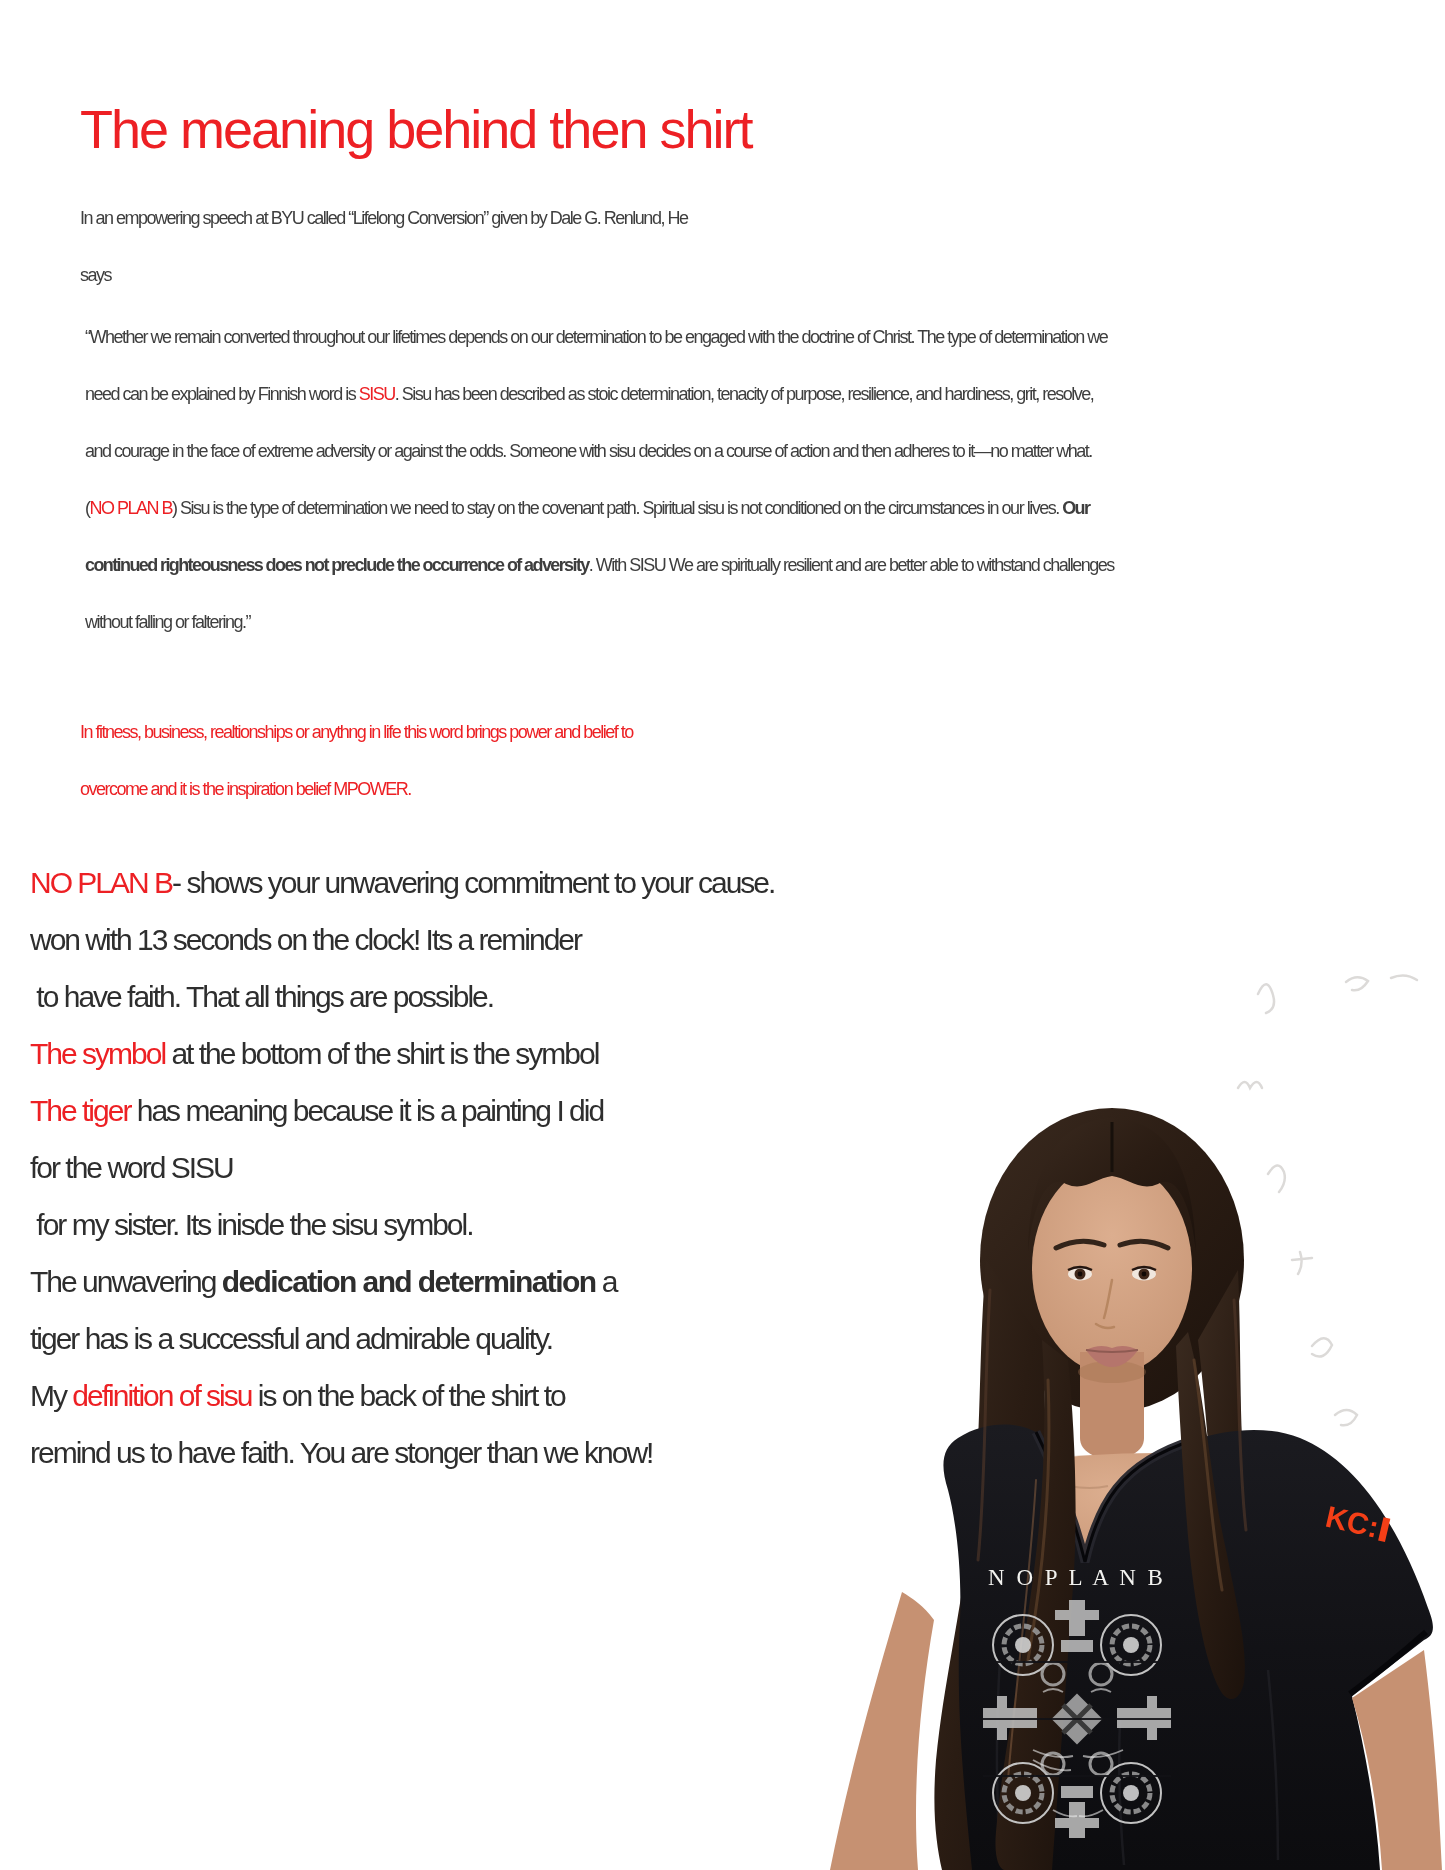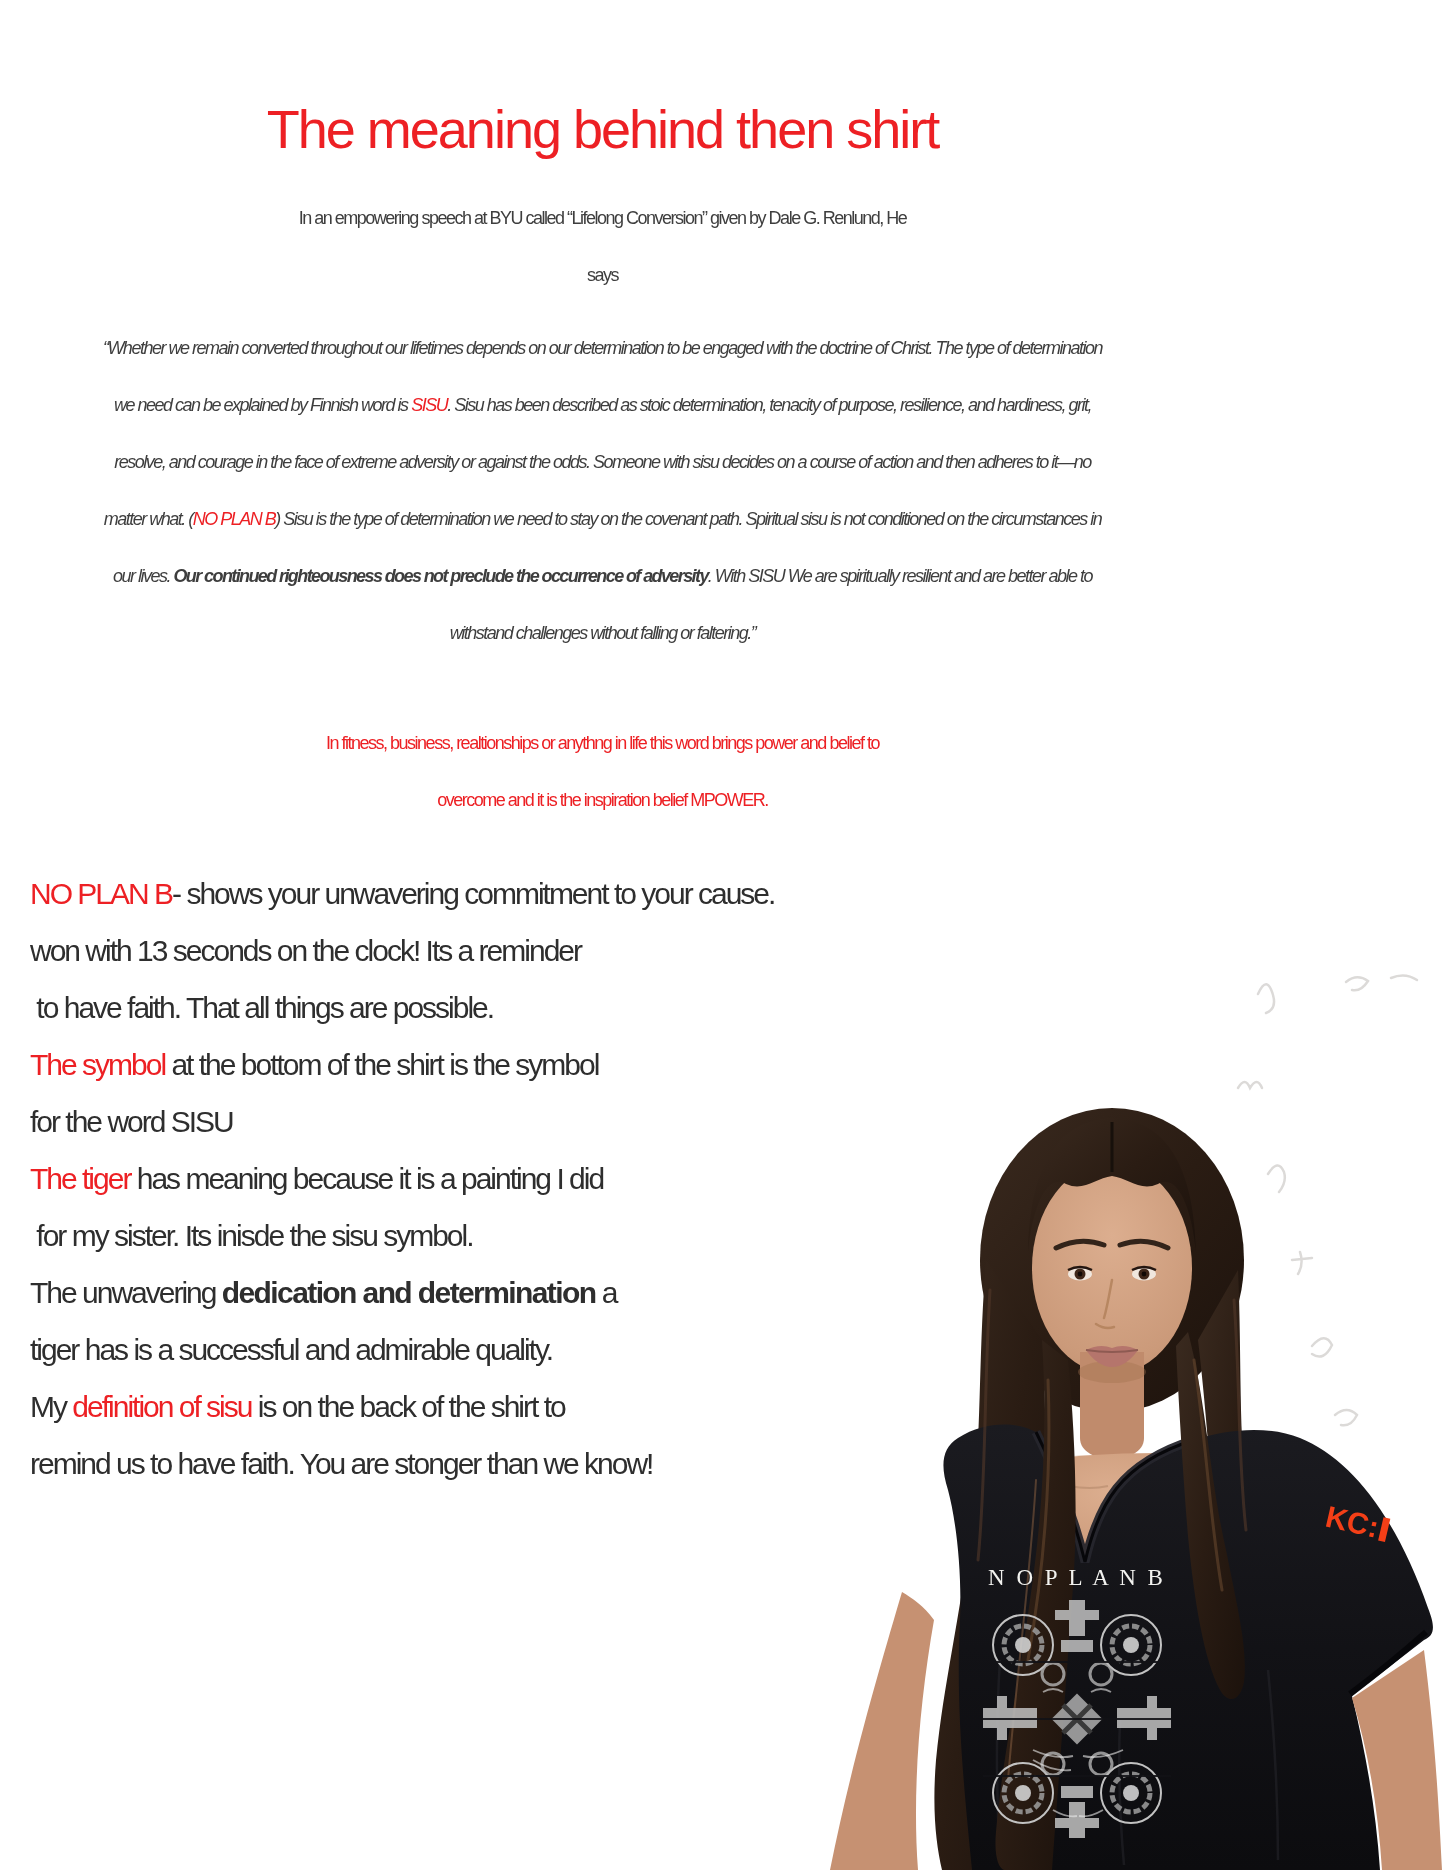--- a/index.html
+++ b/index.html
@@ -5,35 +5,35 @@
   html,body { margin:0; padding:0; }
   body {
     width:1445px; height:1870px;
     background:#ffffff;
     font-family:"Liberation Sans", sans-serif;
     position:relative; overflow:hidden;
     color:#3e3e3e;
   }
   .content {
     margin-left:80px; width:1045px;
-    text-align:center;
+    text-align:left;
   }
   .page-title {
     color:#ed2024;
     font-size:54px; font-weight:400;
     letter-spacing:-2px; line-height:62px;
     margin:98px 0 0 0; white-space:nowrap;
   }
   .para {
     font-size:18px; letter-spacing:-1.5px; line-height:57px;
     margin:0; font-weight:400;
   }
   .intro { margin-top:30px; }
   .line-block { display:block; white-space:nowrap; }
-  .quote { margin:16px;font-style:italic; }
+  .quote { margin:5px; }
   .mpower { margin-top:53px; color:#ed2024; }
   .red { color:#ed2024; }
   .bold { font-weight:bold; letter-spacing:-1.6px; }
   .details {
     margin:36px 0 0 30px;
     font-size:30px; letter-spacing:-2px; line-height:57px;
     color:#2e2e2e; text-align:left; width:1120px;
   }
   .detail-line { white-space:pre-wrap; min-height:57px; }
   .photo {
@@ -61,22 +61,22 @@
     <span class="line-block">overcome and it is the inspiration belief MPOWER.</span>
   </p>
 
 </div>
 
 <div class="details">
   <div class="detail-line"><span class="red">NO PLAN B</span><span>- shows your unwavering commitment to your cause.</span></div>
   <div class="detail-line"><span>won with 13 seconds on the clock! Its a reminder</span></div>
   <div class="detail-line"><span> to have faith. That all things are possible.</span></div>
   <div class="detail-line"><span class="red">The symbol</span><span> at the bottom of the shirt is the symbol</span></div>
+  <div class="detail-line"><span class="red">The tiger</span><span> has meaning because it is a painting I did</span></div>
   <div class="detail-line"><span>for the word SISU</span></div>
-  <div class="detail-line"><span class="red">The tiger</span><span> has meaning because it is a painting I did</span></div>
   <div class="detail-line"><span> for my sister. Its inisde the sisu symbol.</span></div>
   <div class="detail-line"><span>The unwavering </span><span class="bold">dedication and determination</span><span> a</span></div>
   <div class="detail-line"><span>tiger has is a successful and admirable quality.</span></div>
   <div class="detail-line"><span>My </span><span class="red">definition of sisu</span><span> is on the back of the shirt to</span></div>
   <div class="detail-line"><span>remind us to have faith. You are stonger than we know!</span></div>
 </div>
 
 <div class="photo">
 <svg width="655" height="910" viewBox="0 0 655 910" xmlns="http://www.w3.org/2000/svg">
   <defs>

